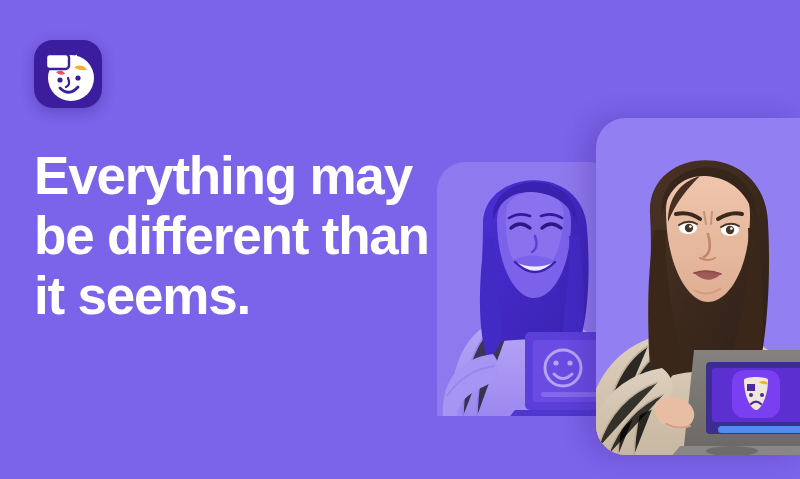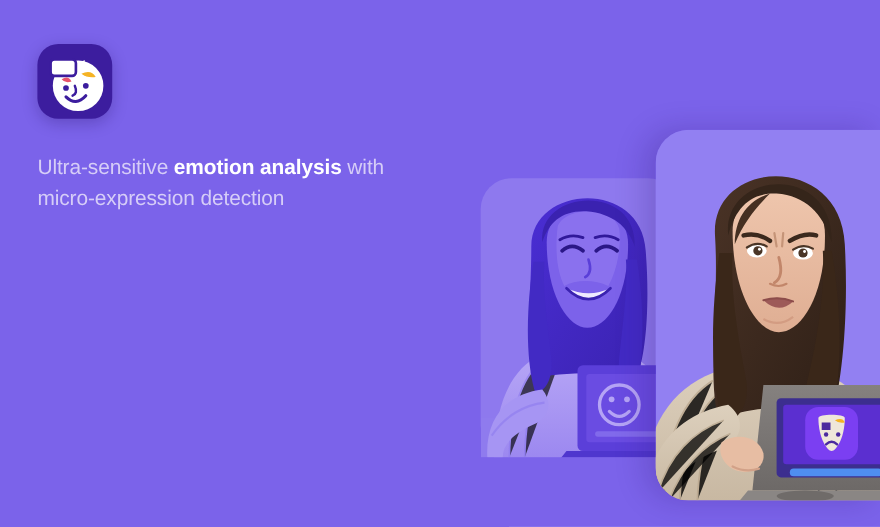--- a/index.html
+++ b/index.html
@@ -292,17 +292,19 @@
 
         <circle cx="26" cy="40" r="2.6" fill="#3c1d9e"></circle>
         <circle cx="44" cy="38" r="2.6" fill="#3c1d9e"></circle>
 
         <path d="M34 38 q3 7 -2 9" stroke="#3c1d9e" stroke-width="2.2" fill="none" stroke-linecap="round"></path>
 
         <path d="M26 48 q9 9 18 -1" stroke="#3c1d9e" stroke-width="2.8" fill="none" stroke-linecap="round"></path>
       </svg>
     </div>
 
-
-    <p id="subtitle"><span>Ultra-sensitive </span><b>emotion analysis</b><span> with micro-expression detection</span></p>
+    <h1 id="headline">Everything may
+be different than
+it seems.</h1>
+
   </div>
 
 </div>
 
 </body></html>

